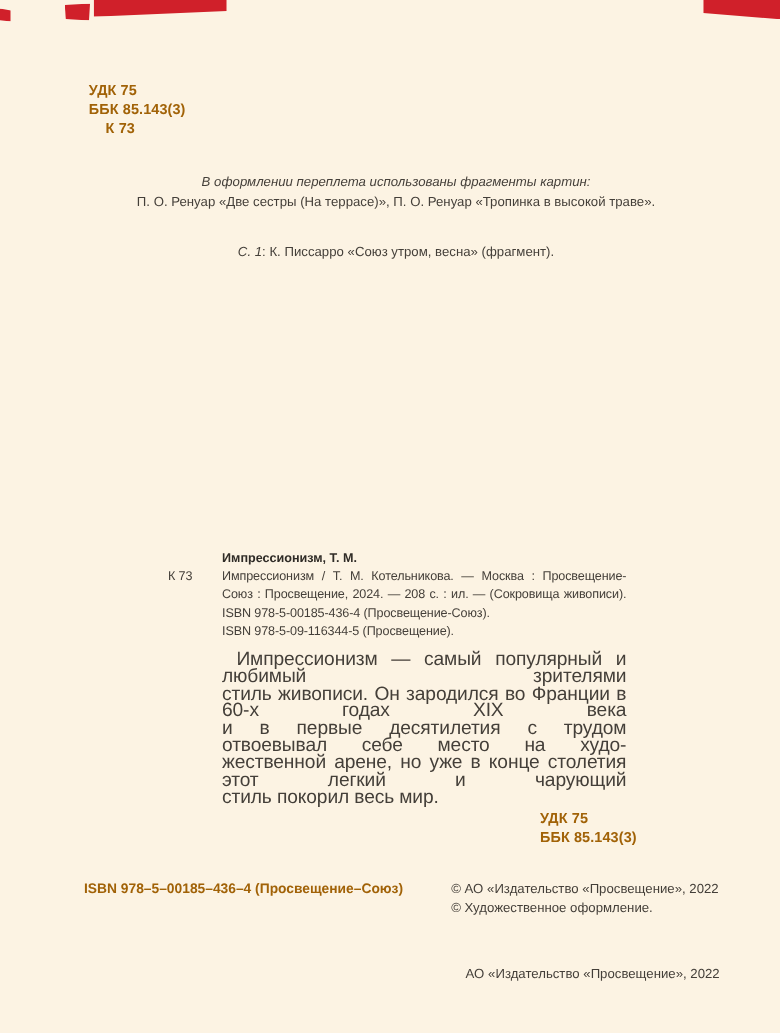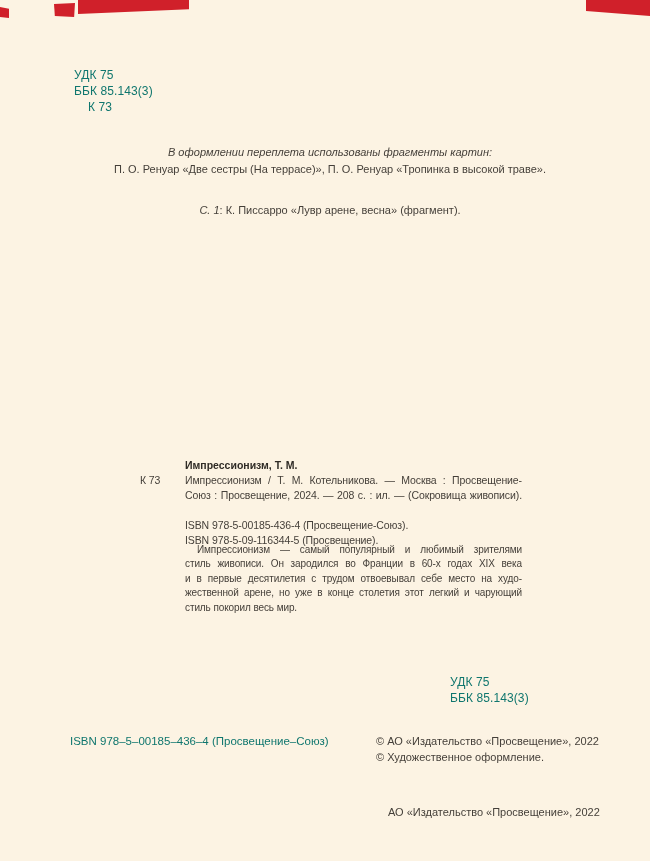--- a/index.html
+++ b/index.html
@@ -14,21 +14,21 @@
     font-family: "Liberation Sans", "DejaVu Sans", sans-serif;
     color: #443f39;
   }
   
   .red-frag { position: absolute; background: #d0202a; }
   #frag-sliver { left: 0;   top: 7px; width: 9px;   height: 11px; clip-path: polygon(0 0, 100% 15%, 100% 100%, 0 90%); }
   #frag-a      { left: 54px; top: 3px; width: 21px;  height: 14px; clip-path: polygon(0 8%, 100% 0, 96% 100%, 4% 92%); }
   #frag-b      { left: 78px; top: 0;   width: 111px; height: 14px; clip-path: polygon(0 0, 100% 0, 100% 66%, 0 100%); }
   #frag-c      { left: 586px; top: 0;  width: 64px;  height: 16px; clip-path: polygon(0 0, 100% 0, 100% 100%, 0 68%); }
 
-  .bold { font-weight: normal; color: #0f766e; }
+  .bold { font-weight: bold; color: #a16207; }
 
   #codes-top {
     position: absolute; left: 74px; top: 67px;
     font-size: 12px; line-height: 16px; letter-spacing: 0.1px;
   }
   #codes-top div:nth-child(3) { padding-left: 14px; }
 
   #cover-credit {
     position: absolute; left: 0; top: 144px; width: 660px;
     text-align: center; font-size: 11px; line-height: 16.5px;
@@ -43,25 +43,25 @@
 
   #catalog {
     position: absolute; left: 140px; top: 458px; width: 382px;
     font-size: 10.5px; line-height: 15.2px; letter-spacing: -0.1px;
   }
   #catalog .author { margin-left: 45px; font-weight: bold; color: #2f2b26; letter-spacing: 0; }
   #catalog .card-row { position: relative; }
   #catalog .card-label { position: absolute; left: 0; top: 0; }
   #catalog .card-lines { margin-left: 45px; width: 337px; }
   #catalog .card-lines div { text-align: justify; text-align-last: justify; }
-  #catalog .card-isbns { margin-left: 45px; margin-top: 14px; }
+  #catalog .card-isbns { margin-left: 45px; margin-top: 0; }
 
   #annotation {
     position: absolute; left: 185px; top: 543px; width: 337px;
-    font-size: 10px; line-height: 14.4px; letter-spacing: -0.1px;
+    font-size: 16px; line-height: 14.4px; letter-spacing: -0.1px;
   }
   #annotation .para div { text-align: justify; text-align-last: justify; }
   #annotation .para div:last-child { text-align-last: left; }
   #annotation .para div:first-child { text-indent: 12px; }
 
   #codes-bottom {
     position: absolute; left: 450px; top: 674px;
     font-size: 12px; line-height: 16px; letter-spacing: 0.1px;
   }
 
@@ -91,21 +91,21 @@
       <div>ББК 85.143(3)</div>
       <div>К 73</div>
     </div>
 
   <div id="cover-credit">
     <div class="it">В оформлении переплета использованы фрагменты картин:</div>
     <div>П. О. Ренуар «Две сестры (На террасе)», П. О. Ренуар «Тропинка в высокой траве».</div>
   </div>
 
   <div id="page-credit">
-    <span class="it">С. 1</span><span>: К. Писсарро «Лувр арене, весна» (фрагмент).</span>
+    <span class="it">С. 1</span><span>: К. Писсарро «Союз утром, весна» (фрагмент).</span>
   </div>
 
   <div id="catalog">
     <div class="author">Импрессионизм, Т. М.</div>
     <div class="card-row">
       <div class="card-label">К 73</div>
       <div class="card-lines">
           <div>Импрессионизм / Т. М. Котельникова. — Москва : Просвещение-</div>
           <div>Союз : Просвещение, 2024. — 208 с. : ил. — (Сокровища живописи).</div>
         </div>

